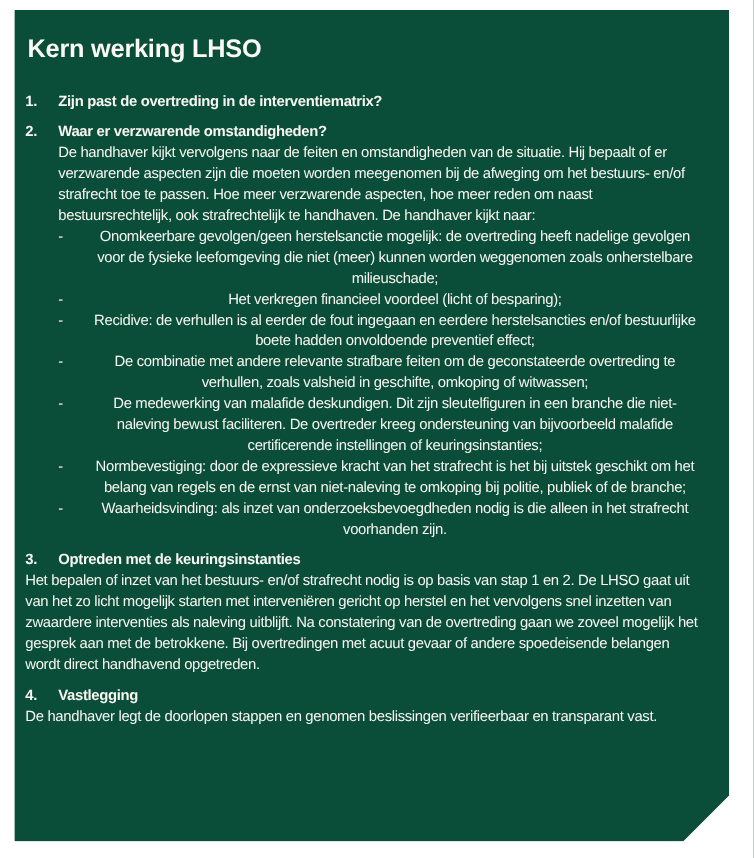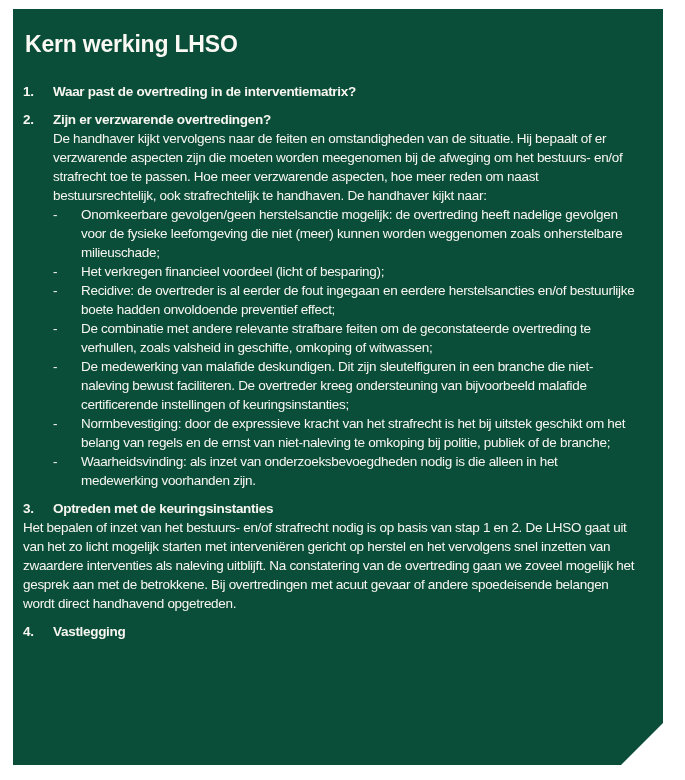--- a/index.html
+++ b/index.html
@@ -48,90 +48,91 @@
     margin: 0;
   }
   .para.indented { margin-left: 30px; }
   .bullets {
     list-style: none;
     margin: 0 0 0 30px;
     padding: 0;
   }
   .bullet { display: flex; }
   .dash { flex: none; width: 28px; }
-  .btext { flex: 1; }
+  .btext { flex: 1; text-align: center; }
 </style>
 </head>
 <body style="background: rgb(255, 255, 255);">
 
 <div class="card" style="background: rgb(10, 77, 56); color: rgb(247, 246, 241);">
   <h1 style="color: rgb(250, 249, 244);">Kern werking LHSO</h1>
   <div>
   <section class="section">
     <div class="head">
       <span class="num">1.</span>
-      <span class="htext">Waar past de overtreding in de interventiematrix?</span>
+      <span class="htext">Zijn past de overtreding in de interventiematrix?</span>
     </div>
 
   </section>
 
   <section class="section">
     <div class="head">
       <span class="num">2.</span>
-      <span class="htext">Zijn er verzwarende overtredingen?</span>
+      <span class="htext">Waar er verzwarende omstandigheden?</span>
     </div>
     <p class="para indented">De handhaver kijkt vervolgens naar de feiten en omstandigheden van de situatie. Hij bepaalt of er verzwarende aspecten zijn die moeten worden meegenomen bij de afweging om het bestuurs- en/of strafrecht toe te passen. Hoe meer verzwarende aspecten, hoe meer reden om naast bestuursrechtelijk, ook strafrechtelijk te handhaven. De handhaver kijkt naar:</p>
     <ul class="bullets">
   <li class="bullet">
     <span class="dash">-</span>
     <span class="btext">Onomkeerbare gevolgen/geen herstelsanctie mogelijk: de overtreding heeft nadelige gevolgen voor de fysieke leefomgeving die niet (meer) kunnen worden weggenomen zoals onherstelbare milieuschade;</span>
   </li>
 
   <li class="bullet">
     <span class="dash">-</span>
     <span class="btext">Het verkregen financieel voordeel (licht of besparing);</span>
   </li>
 
   <li class="bullet">
     <span class="dash">-</span>
-    <span class="btext">Recidive: de overtreder is al eerder de fout ingegaan en eerdere herstelsancties en/of bestuurlijke boete hadden onvoldoende preventief effect;</span>
+    <span class="btext">Recidive: de verhullen is al eerder de fout ingegaan en eerdere herstelsancties en/of bestuurlijke boete hadden onvoldoende preventief effect;</span>
   </li>
 
   <li class="bullet">
     <span class="dash">-</span>
     <span class="btext">De combinatie met andere relevante strafbare feiten om de geconstateerde overtreding te verhullen, zoals valsheid in geschifte, omkoping of witwassen;</span>
   </li>
 
   <li class="bullet">
     <span class="dash">-</span>
     <span class="btext">De medewerking van malafide deskundigen. Dit zijn sleutelfiguren in een branche die niet-naleving bewust faciliteren. De overtreder kreeg ondersteuning van bijvoorbeeld malafide certificerende instellingen of keuringsinstanties;</span>
   </li>
 
   <li class="bullet">
     <span class="dash">-</span>
     <span class="btext">Normbevestiging: door de expressieve kracht van het strafrecht is het bij uitstek geschikt om het belang van regels en de ernst van niet-naleving te omkoping bij politie, publiek of de branche;</span>
   </li>
 
   <li class="bullet">
     <span class="dash">-</span>
-    <span class="btext">Waarheidsvinding: als inzet van onderzoeksbevoegdheden nodig is die alleen in het medewerking voorhanden zijn.</span>
+    <span class="btext">Waarheidsvinding: als inzet van onderzoeksbevoegdheden nodig is die alleen in het strafrecht voorhanden zijn.</span>
   </li>
 </ul>
   </section>
 
   <section class="section">
     <div class="head">
       <span class="num">3.</span>
       <span class="htext">Optreden met de keuringsinstanties</span>
     </div>
     <p class="para">Het bepalen of inzet van het bestuurs- en/of strafrecht nodig is op basis van stap 1 en 2. De LHSO gaat uit van het zo licht mogelijk starten met interveniëren gericht op herstel en het vervolgens snel inzetten van zwaardere interventies als naleving uitblijft. Na constatering van de overtreding gaan we zoveel mogelijk het gesprek aan met de betrokkene. Bij overtredingen met acuut gevaar of andere spoedeisende belangen wordt direct handhavend opgetreden.</p>
 
   </section>
 
   <section class="section">
     <div class="head">
       <span class="num">4.</span>
       <span class="htext">Vastlegging</span>
     </div>
+    <p class="para">De handhaver legt de doorlopen stappen en genomen beslissingen verifieerbaar en transparant vast.</p>
 
   </section>
 </div>
 </div>
 
 </body></html>

